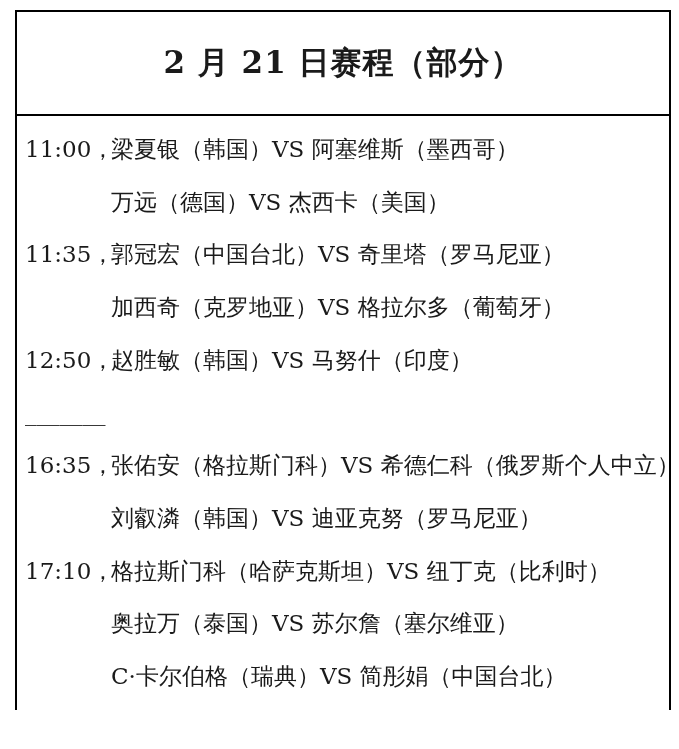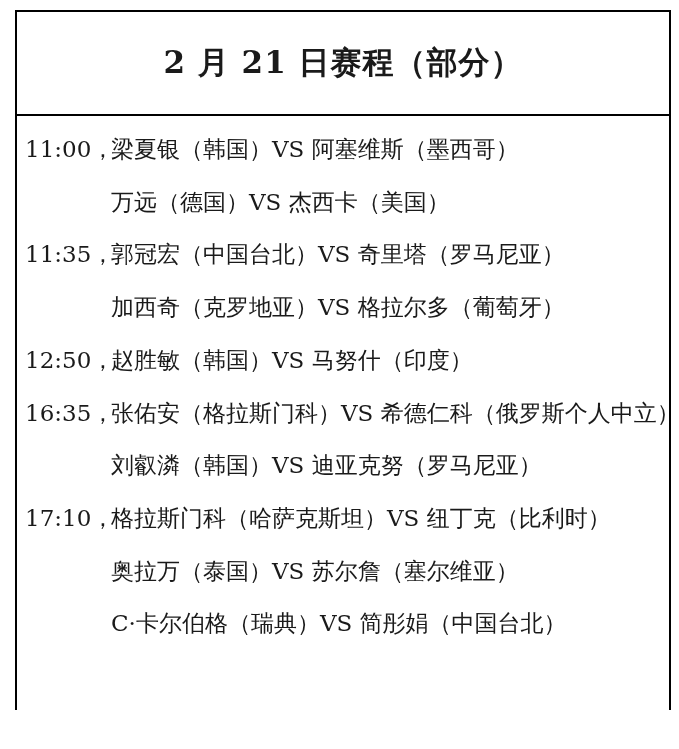--- a/index.html
+++ b/index.html
@@ -82,20 +82,23 @@
 
 
       <div class="row">
         <span class="time"></span><span class="match">加西奇（克罗地亚）VS 格拉尔多（葡萄牙）</span>
       </div>
 
       <div class="row">
         <span class="time">12:50，</span><span class="match">赵胜敏（韩国）VS 马努什（印度）</span>
       </div>
 
+      <div class="row">
+        <span class="time">_______</span><span class="match"></span>
+      </div>
 
       <div class="row">
         <span class="time">16:35，</span><span class="match">张佑安（格拉斯门科）VS 希德仁科（俄罗斯个人中立）</span>
       </div>
 
       <div class="row">
         <span class="time"></span><span class="match">刘叡潾（韩国）VS 迪亚克努（罗马尼亚）</span>
       </div>
 
       <div class="row">

